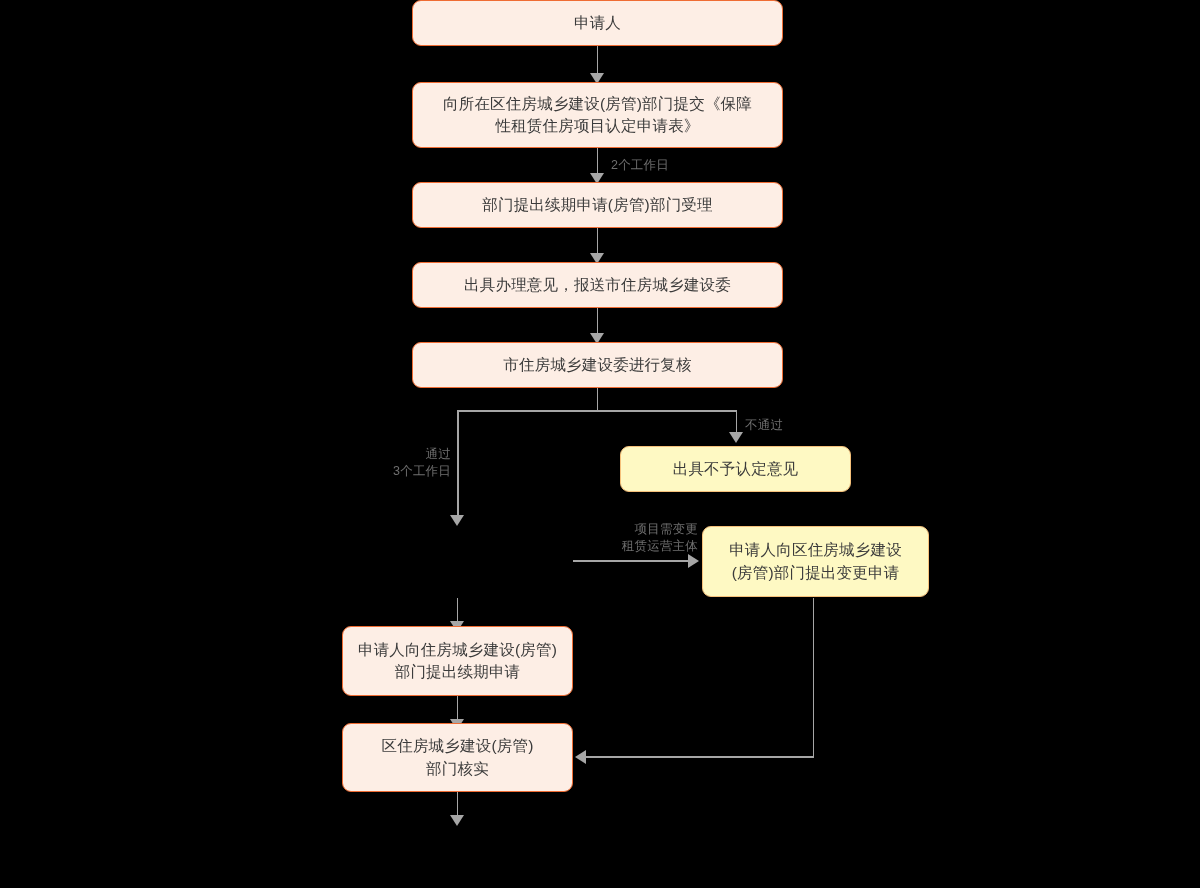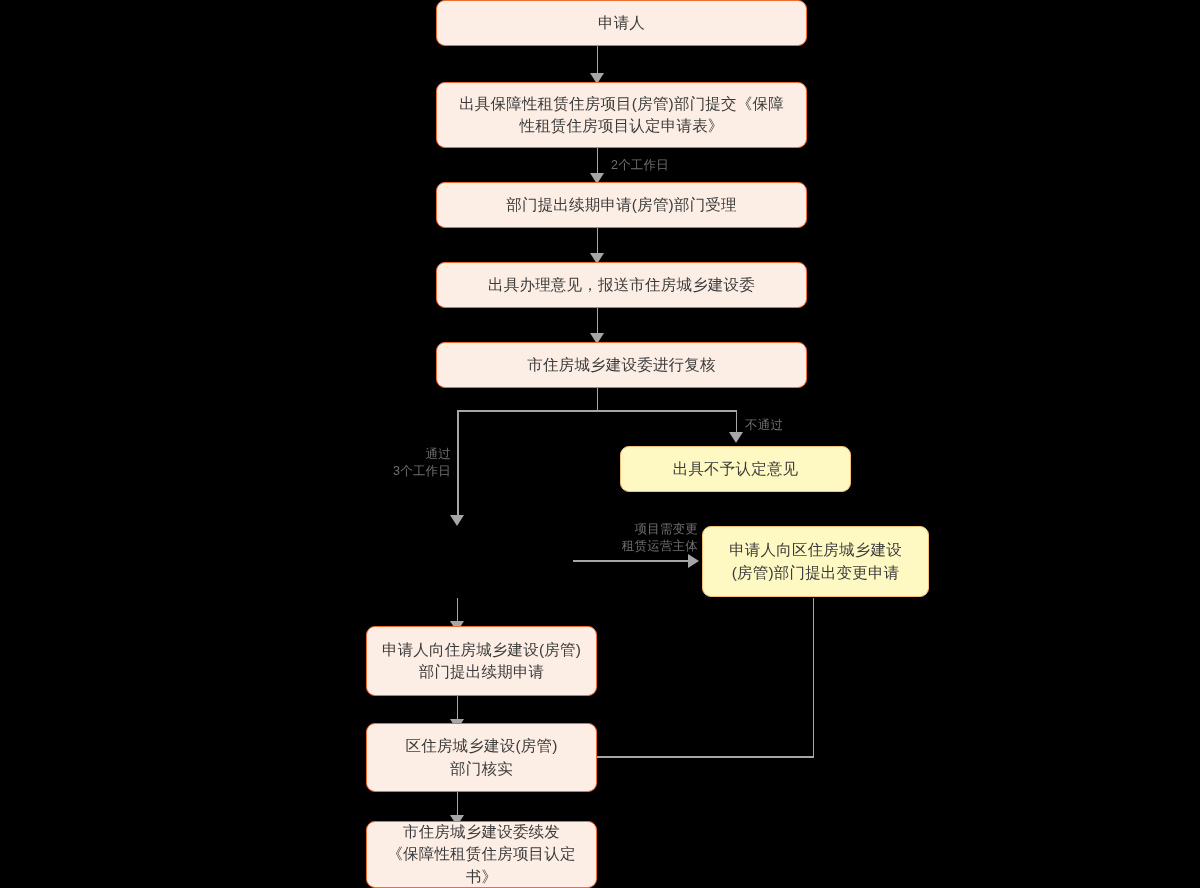--- a/index.html
+++ b/index.html
@@ -31,21 +31,20 @@
     font-size: 15.5px;
     line-height: 1.45;
     letter-spacing: 0.2px;
     color: #3b3b3b;
     padding: 2px 10px;
     white-space: pre-line;
   }
   .node.pink {
     background: #fdeee5;
     border-color: #ef6c33;
-    margin-left: 24px;
   }
   .node.cream {
     background: #fef9c3;
     border-color: #f5c07a;
   }
 
   
   .edge {
     position: absolute;
     background: #a6a6a6;
@@ -134,37 +133,35 @@
   <div class="edge-label center" style="left:375px; top:446px; width:76px;">通过
 3个工作日</div>
 
   <div class="edge-label left" style="left:745px; top:417px;">不通过</div>
 
   <div class="edge-label center" style="left:588px; top:521px; width:110px;">项目需变更
 租赁运营主体</div>
 
   <div class="node pink" style="left:412px; top:0px; width:371px; height:46px;">申请人</div>
 
-  <div class="node pink" style="left:412px; top:82px; width:371px; height:66px;">出具保障性租赁住房项目(房管)部门提交《保障
+  <div class="node pink" style="left:412px; top:82px; width:371px; height:66px;">向所在区住房城乡建设(房管)部门提交《保障
 性租赁住房项目认定申请表》</div>
 
   <div class="node pink" style="left:412px; top:182px; width:371px; height:46px;">部门提出续期申请(房管)部门受理</div>
 
   <div class="node pink" style="left:412px; top:342px; width:371px; height:46px;">市住房城乡建设委进行复核</div>
 
   <div class="node pink" style="left:412px; top:262px; width:371px; height:46px;">出具办理意见，报送市住房城乡建设委</div>
 
   <div class="node cream" style="left:620px; top:446px; width:231px; height:46px;">出具不予认定意见</div>
 
 
   <div class="node cream" style="left:702px; top:526px; width:227px; height:71px;">申请人向区住房城乡建设
 (房管)部门提出变更申请</div>
 
   <div class="node pink" style="left:342px; top:723px; width:231px; height:69px;">区住房城乡建设(房管)
 部门核实</div>
 
   <div class="node pink" style="left:342px; top:626px; width:231px; height:70px;">申请人向住房城乡建设(房管)
 部门提出续期申请</div>
 
-  <div class="node pink" style="left:342px; top:821px; width:231px; height:67px;">市住房城乡建设委续发
-《保障性租赁住房项目认定书》</div>
 
 </div>
 
 </body></html>

